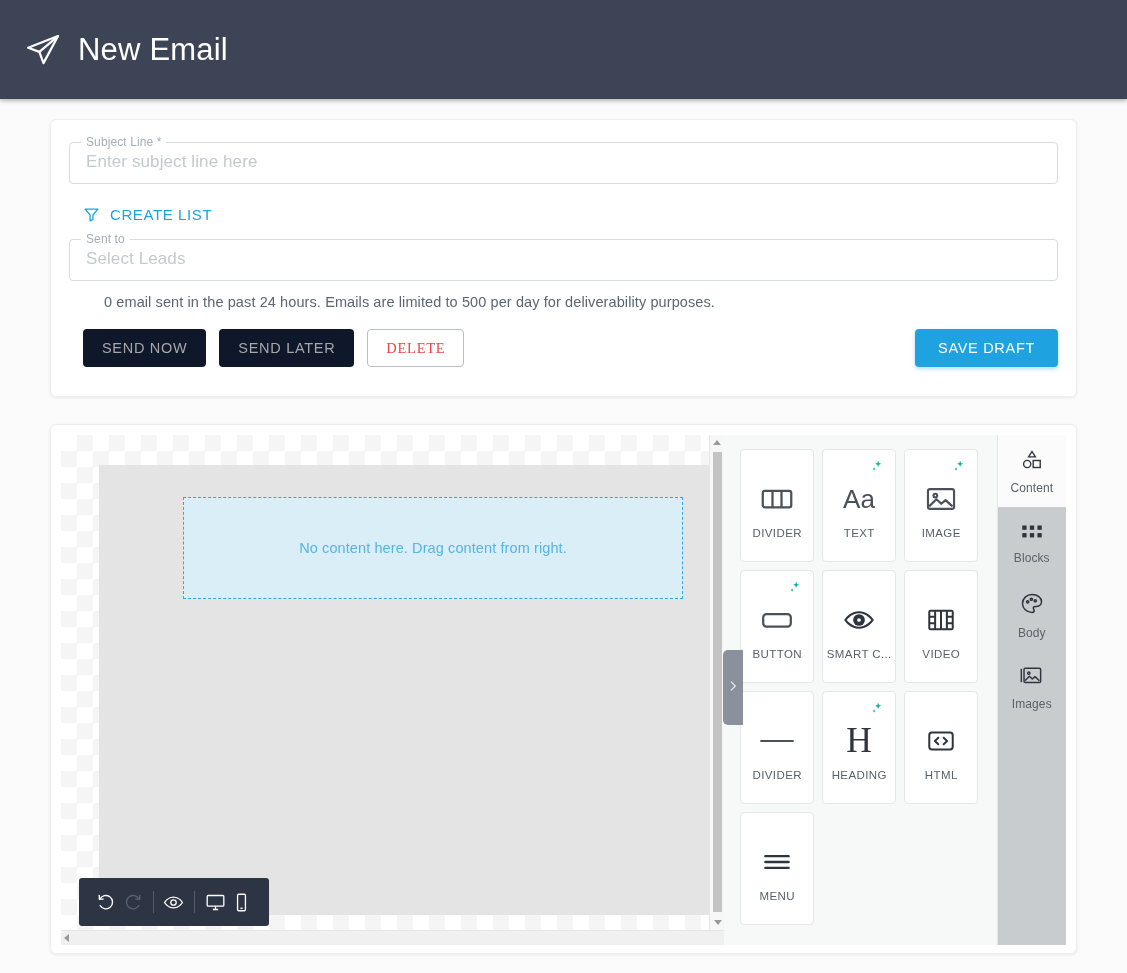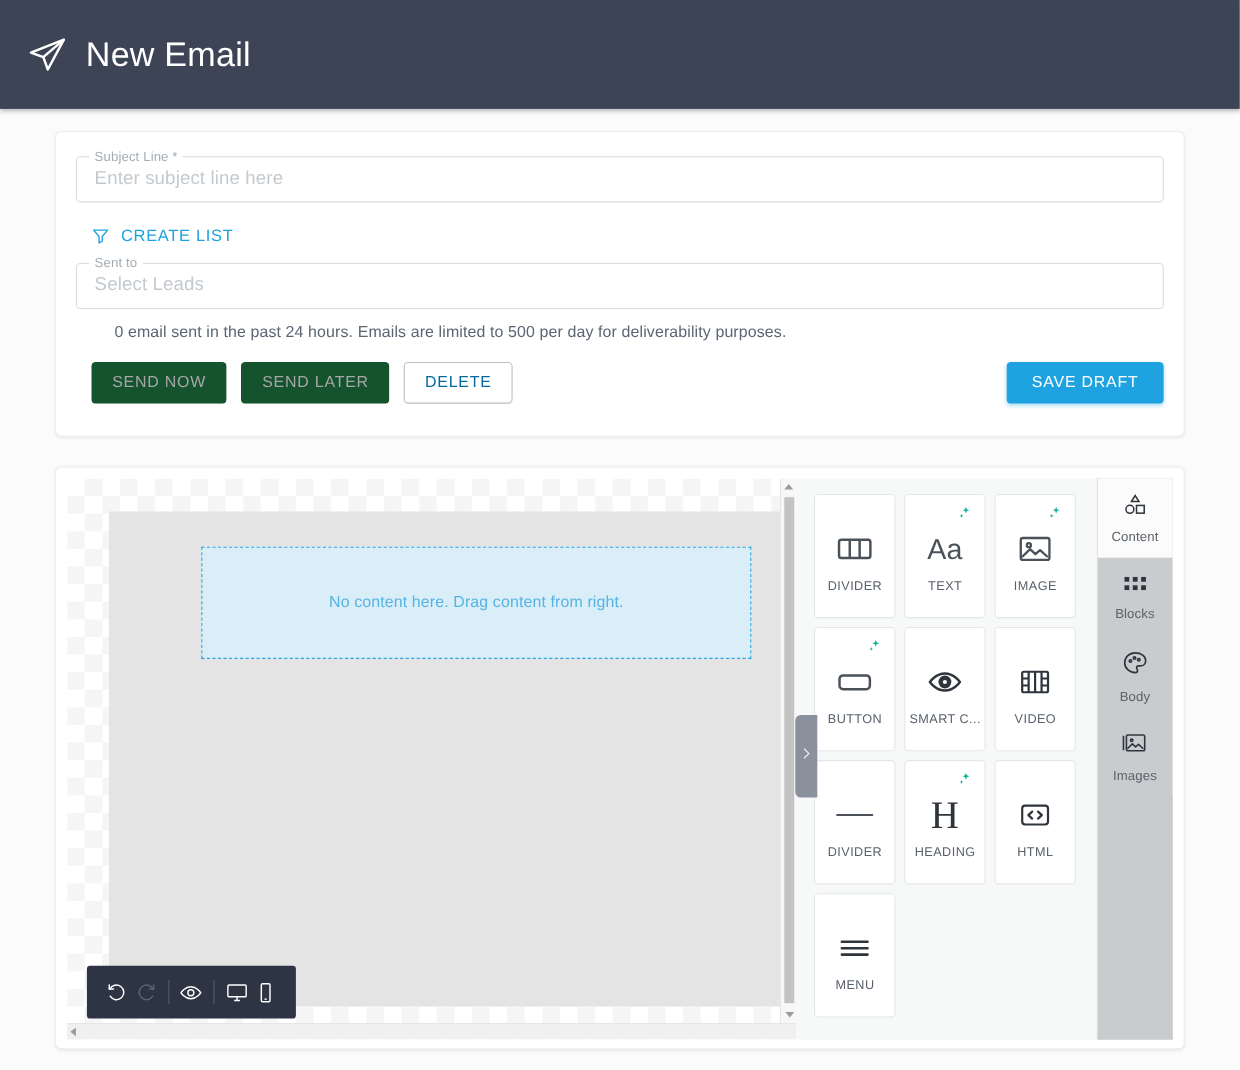--- a/index.html
+++ b/index.html
@@ -55,22 +55,22 @@
   .create-list svg{ width:17px; height:17px; display:block; }
 
   .limit-note{ font-size:14.5px; color:#5a6673; margin:13px 0 0 35px; letter-spacing:.1px; }
 
   .btn-row{ display:flex; align-items:center; margin:19px 0 0 14px; position:relative; }
   .btn{
     font-family:"Liberation Sans", sans-serif; font-size:14.5px; letter-spacing:.7px;
     border-radius:4px; height:38px; padding:0 18px; cursor:pointer; border:1px solid transparent;
     display:inline-flex; align-items:center; justify-content:center;
   }
-  .btn-disabled{ background:#14532d; color:#a7a7a7; cursor:default; }
-  .btn-outline{ background:#fff; color:#0369a1; border:1px solid #b9bfc6; }
+  .btn-disabled{ background:#0f172a; color:#a7a7a7; cursor:default; }
+  .btn-outline{ background:#fff; color:#ef4444; border:1px solid #b9bfc6;font-family:Liberation Serif, serif; }
   .btn-primary{
     background:#1fa2e0; color:#fff; box-shadow:0 2px 4px rgba(31,162,224,.35);
     position:absolute; right:0; padding:0 22px;
   }
   .btn + .btn{ margin-left:13px; }
 
   
   .editor{ position:relative; height:510px; display:flex; background:#fff; }
 
   .canvas-wrap{ position:relative; width:678px; height:510px; overflow:hidden; }

